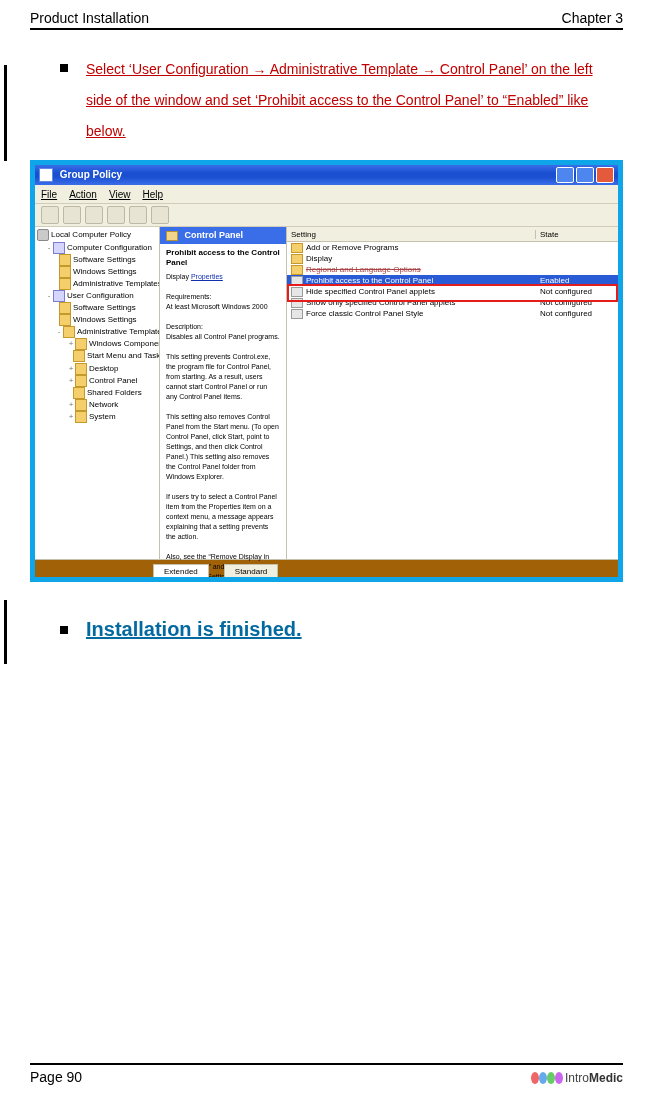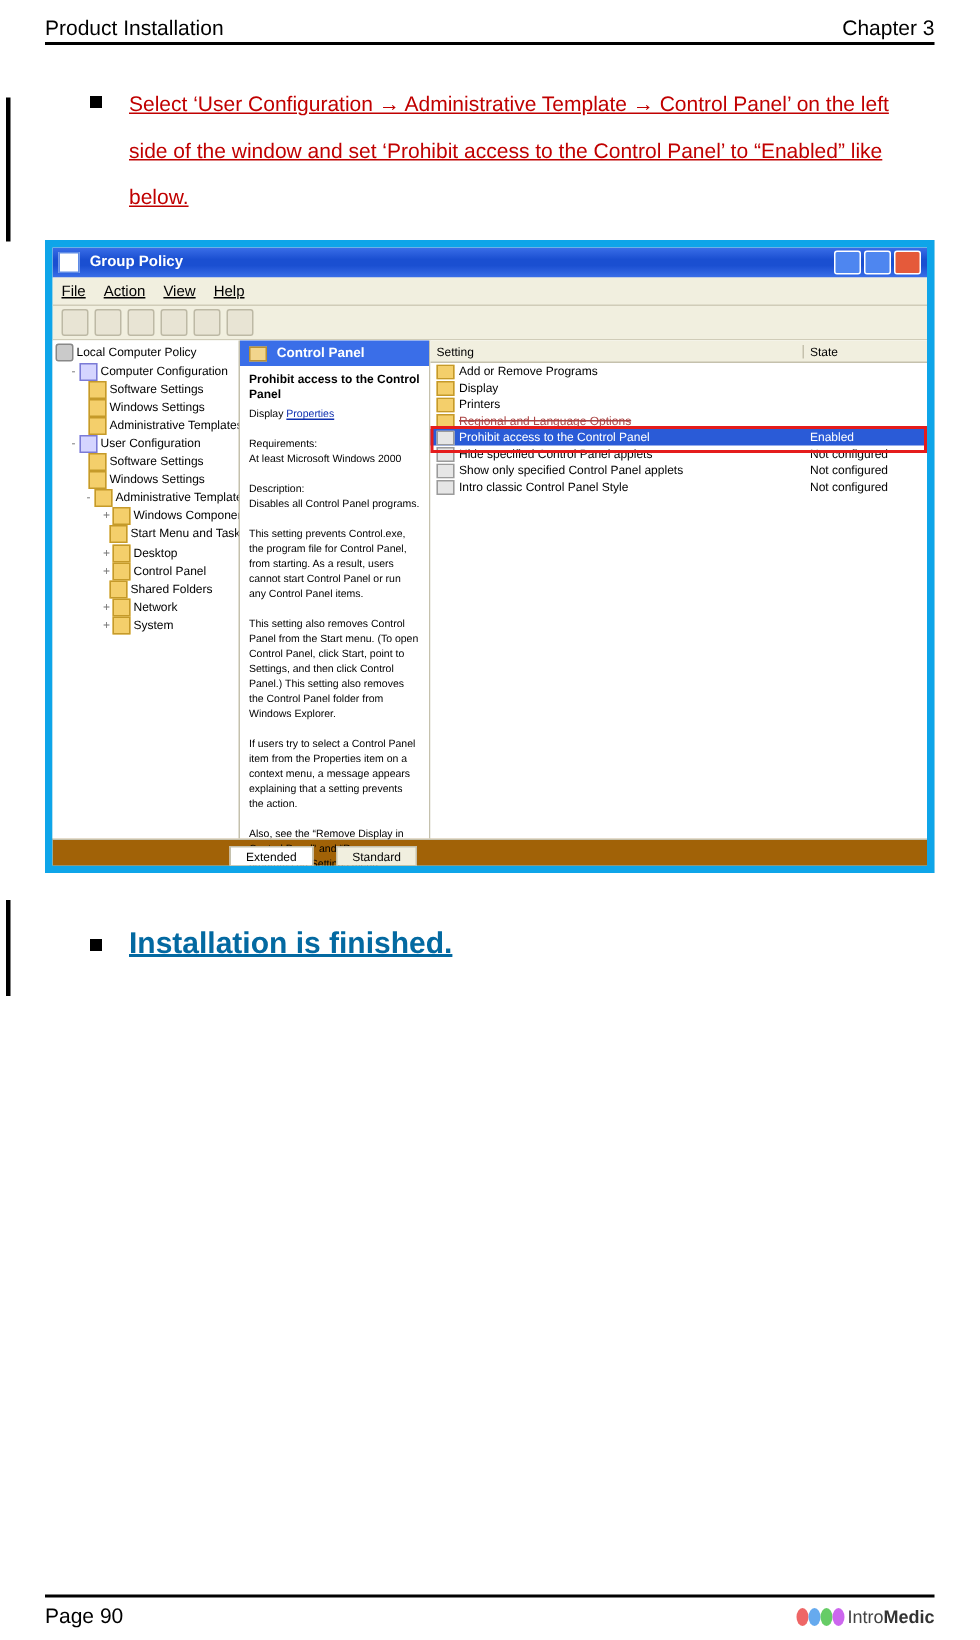--- a/index.html
+++ b/index.html
@@ -309,42 +309,38 @@
         </div>
         <div id="rows">
             <div class="lp-row">
               <div class="c1"><span class="ric"></span><span>Add or Remove Programs</span></div>
               <div class="c2"></div>
             </div>
             <div class="lp-row">
               <div class="c1"><span class="ric"></span><span>Display</span></div>
               <div class="c2"></div>
             </div>
-            <div class="lp-row">
-              <div class="c1"><span class="ric"></span><span>Printers</span></div>
-              <div class="c2"></div>
-            </div>
             <div class="lp-row struck">
               <div class="c1"><span class="ric"></span><span>Regional and Language Options</span></div>
               <div class="c2"></div>
             </div>
             <div class="lp-row sel">
               <div class="c1"><span class="rnote"></span><span>Prohibit access to the Control Panel</span></div>
               <div class="c2">Enabled</div>
             </div>
             <div class="lp-row">
               <div class="c1"><span class="rnote"></span><span>Hide specified Control Panel applets</span></div>
               <div class="c2">Not configured</div>
             </div>
             <div class="lp-row">
               <div class="c1"><span class="rnote"></span><span>Show only specified Control Panel applets</span></div>
               <div class="c2">Not configured</div>
             </div>
             <div class="lp-row">
-              <div class="c1"><span class="rnote"></span><span>Intro classic Control Panel Style</span></div>
+              <div class="c1"><span class="rnote"></span><span>Force classic Control Panel Style</span></div>
               <div class="c2">Not configured</div>
             </div>
           </div>
         <div class="red-box" style="left:0; right:0; top:57px; height:14px;"></div>
       </div>
     </div>
 
     <div class="tabstrip">
       <div class="tab">Extended</div>
       <div class="tab inactive">Standard</div>

